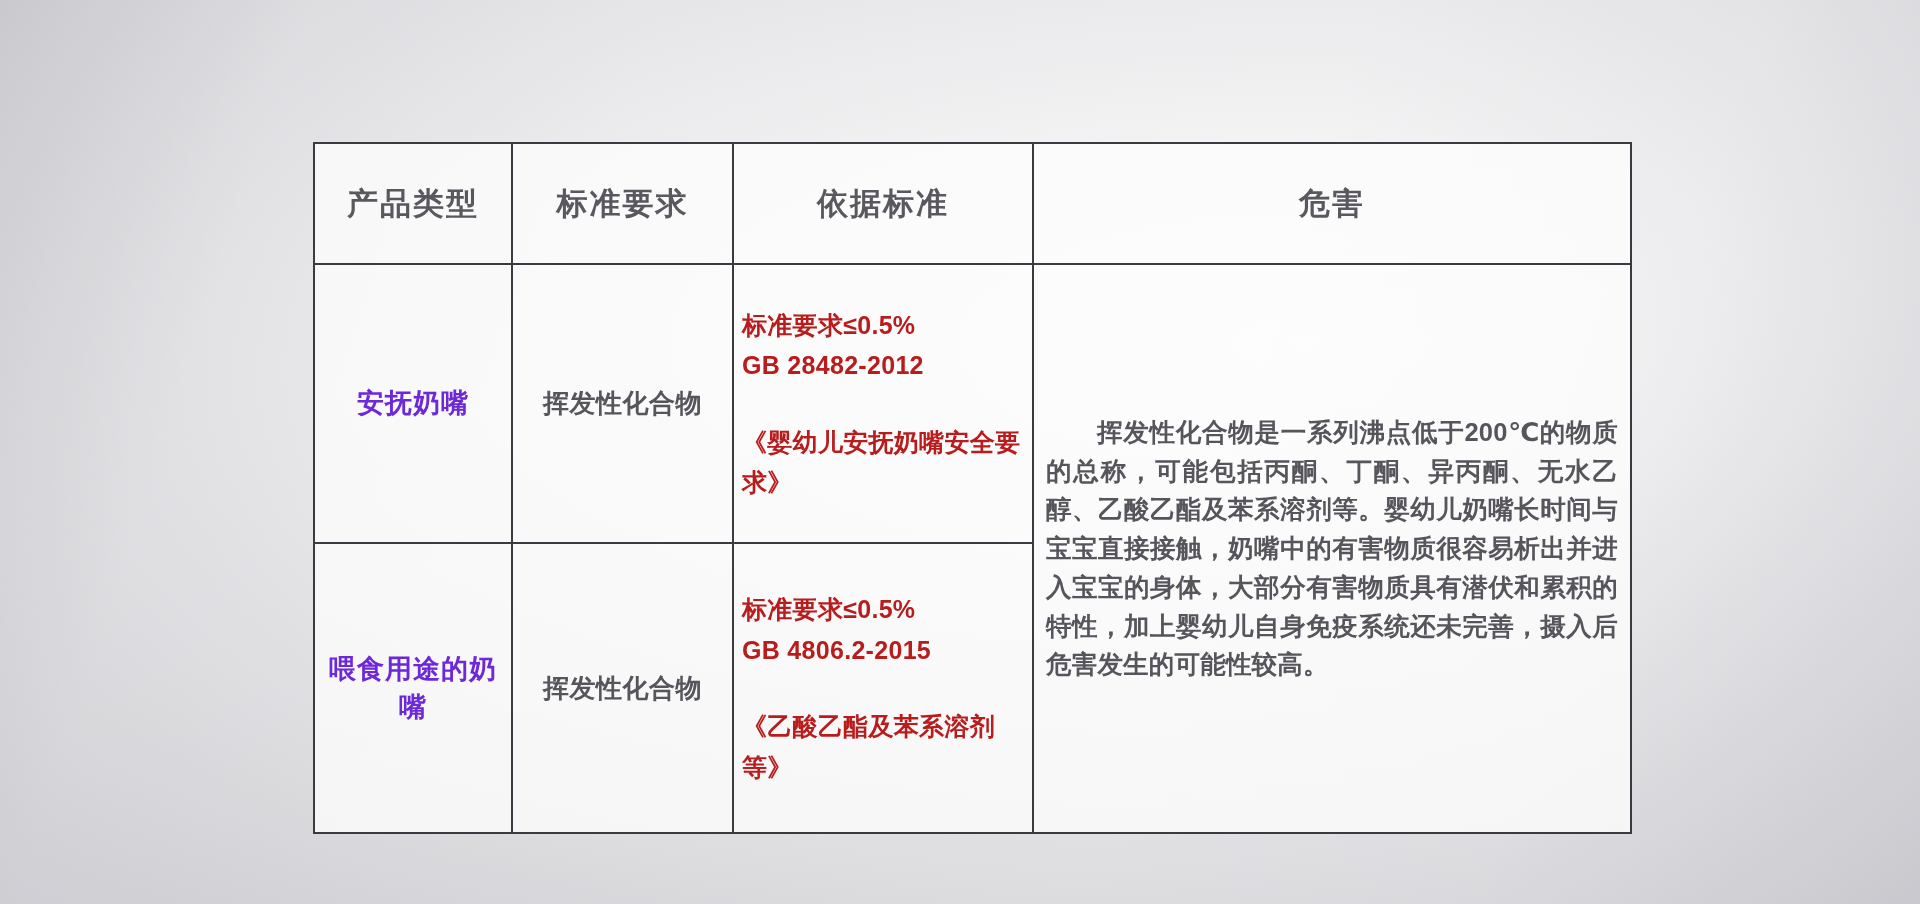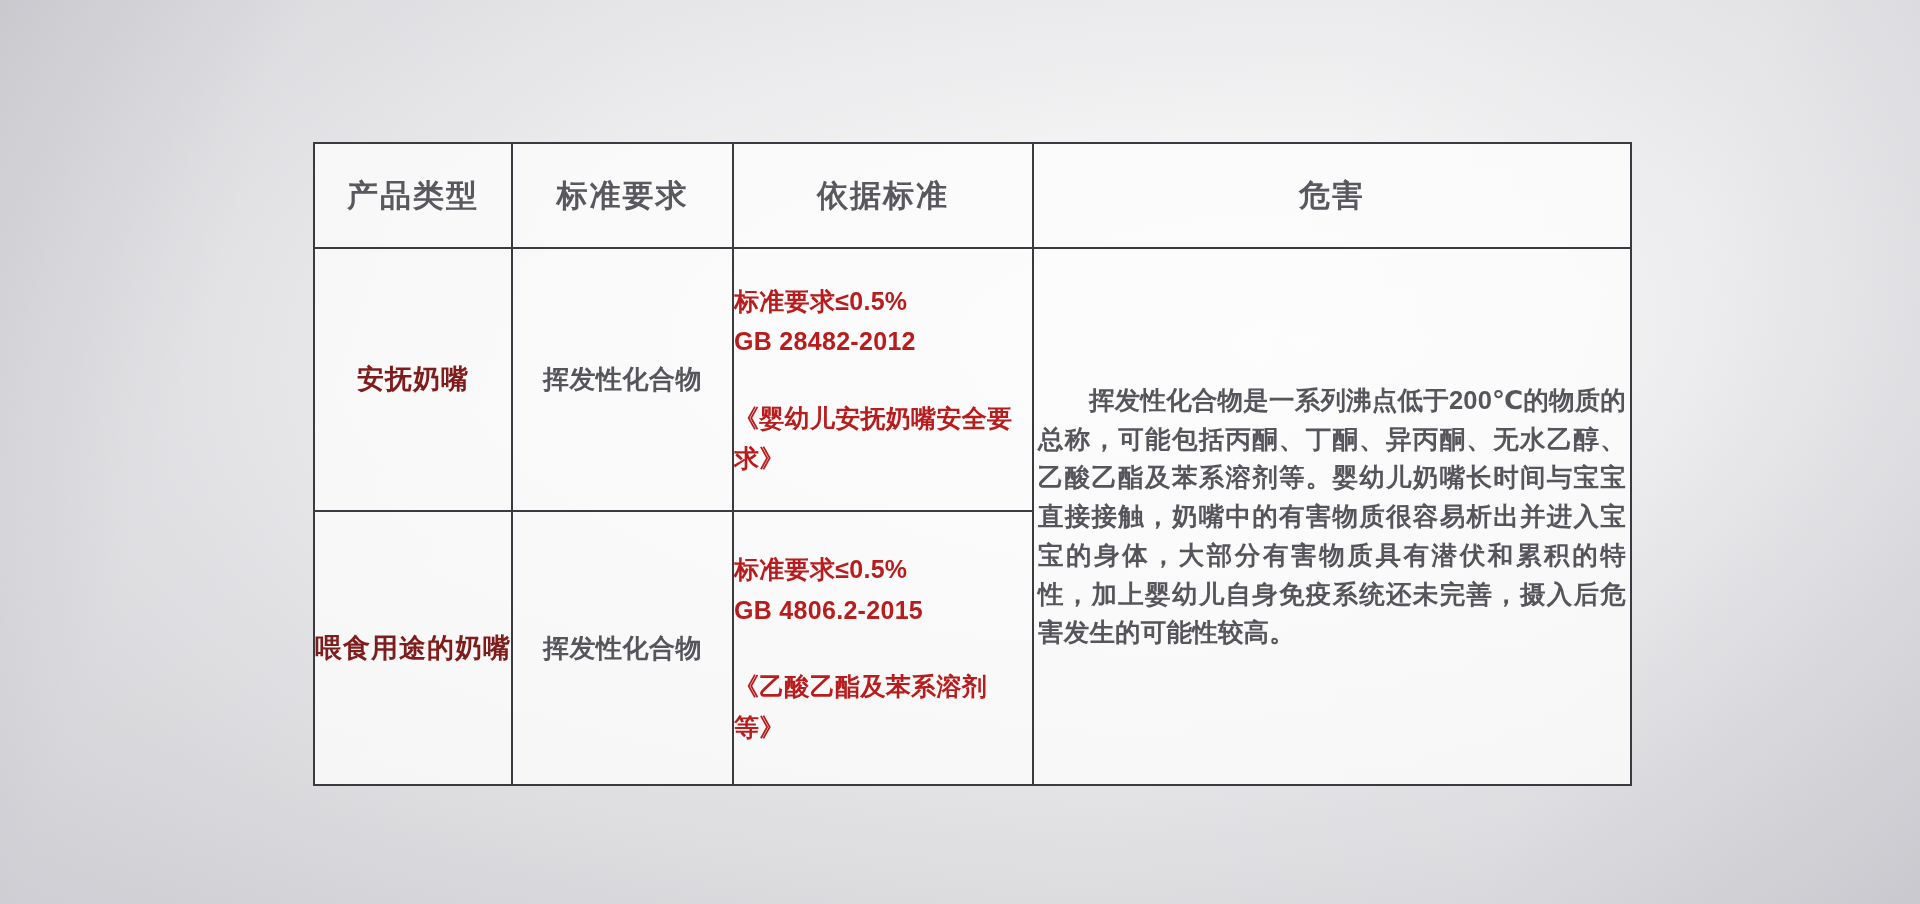--- a/index.html
+++ b/index.html
@@ -62,21 +62,21 @@
   table.spec-table,
   table.spec-table th,
   table.spec-table td {
     border: 2.5px solid #3a3a40;
   }
 
   
   table.spec-table th,
   table.spec-table td {
     background: rgba(252,252,253,0.80);
-    padding: 0;
+    padding: 8px;
     vertical-align: middle;
   }
 
   
   col.c-type   { width: 198px; }
   col.c-item   { width: 221px; }
   col.c-std    { width: 300px; }
   col.c-harm   { width: 598px; }
 
   
@@ -87,21 +87,21 @@
     font-weight: bold;
     color: #58585e;
     letter-spacing: 2px;
   }
 
   
   td.cell-type {
     text-align: center;
     font-size: 27px;
     font-weight: bold;
-    color: #7f1d1d;
+    color: #6d28d9;
     line-height: 1.42;
     letter-spacing: 1px;
     padding: 0 6px;
   }
   td.cell-item {
     text-align: center;
     font-size: 26px;
     font-weight: bold;
     color: #55555b;
     letter-spacing: 0.5px;

